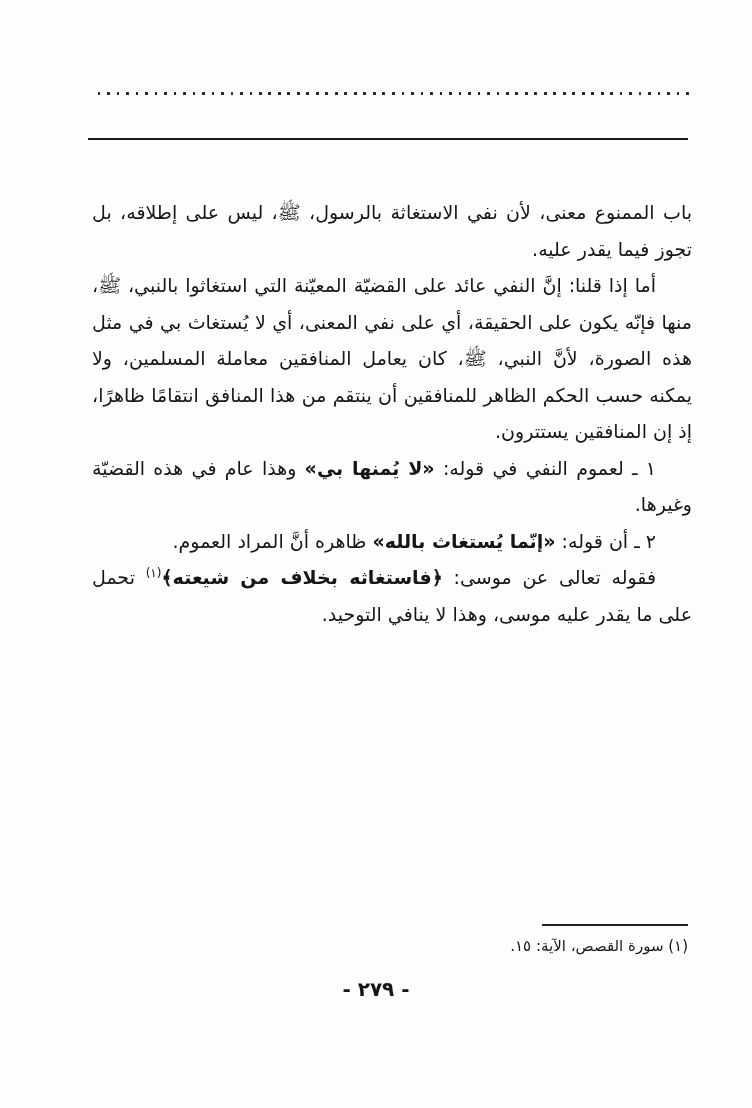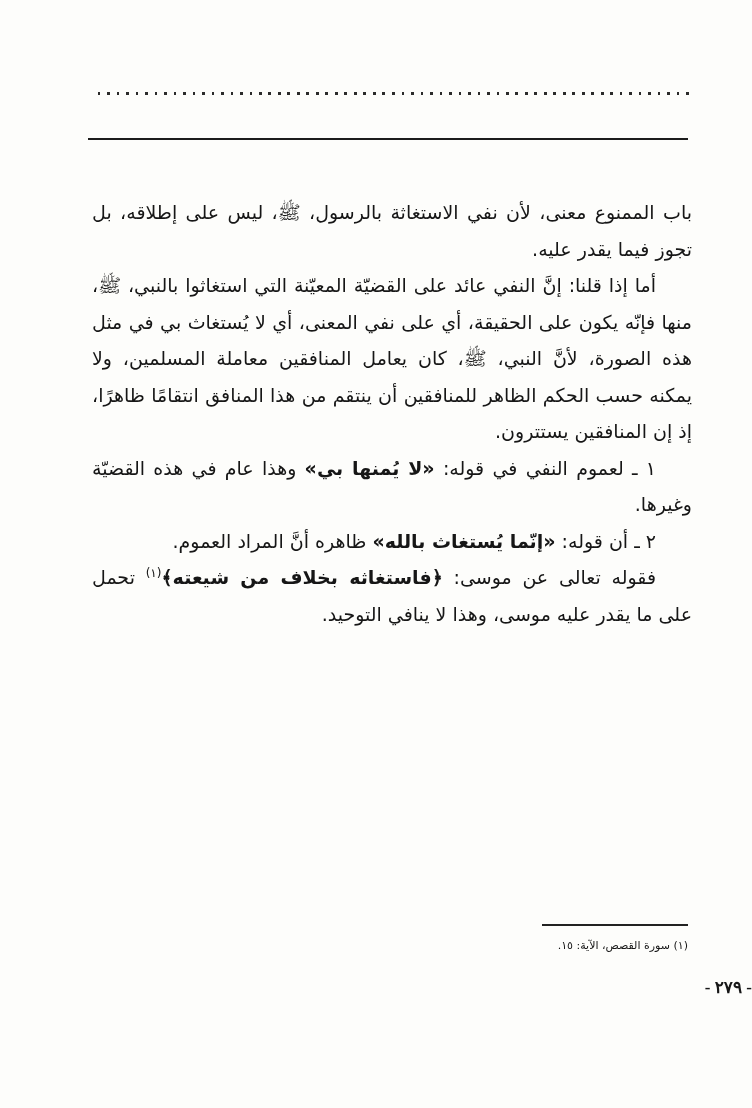--- a/index.html
+++ b/index.html
@@ -33,27 +33,27 @@
   .para.indent{text-indent:36px;}
   .bold{font-weight:bold;}
   sup{font-size:12px;line-height:0;vertical-align:super;}
   .footnote-rule{
     position:absolute;top:924px;right:64px;width:146px;height:1.5px;
     background:#222;
   }
   .footnote{
     position:absolute;top:934px;right:64px;width:600px;
     direction:rtl;text-align:right;
-    font-size:11px;line-height:24px;
+    font-size:15px;line-height:24px;
   }
   .page-number{
     position:absolute;top:977px;left:0;width:100%;
-    text-align:right;
+    text-align:center;
     direction:rtl;
-    font-size:17px;font-weight:bold;font-family:Liberation Serif, serif;
+    font-size:20px;font-weight:bold;
   }
 </style>
 </head>
 <body>
 
 <div class="page">
 
   <div class="dotted-separator"></div>
 
   <div class="header-rule"></div>

